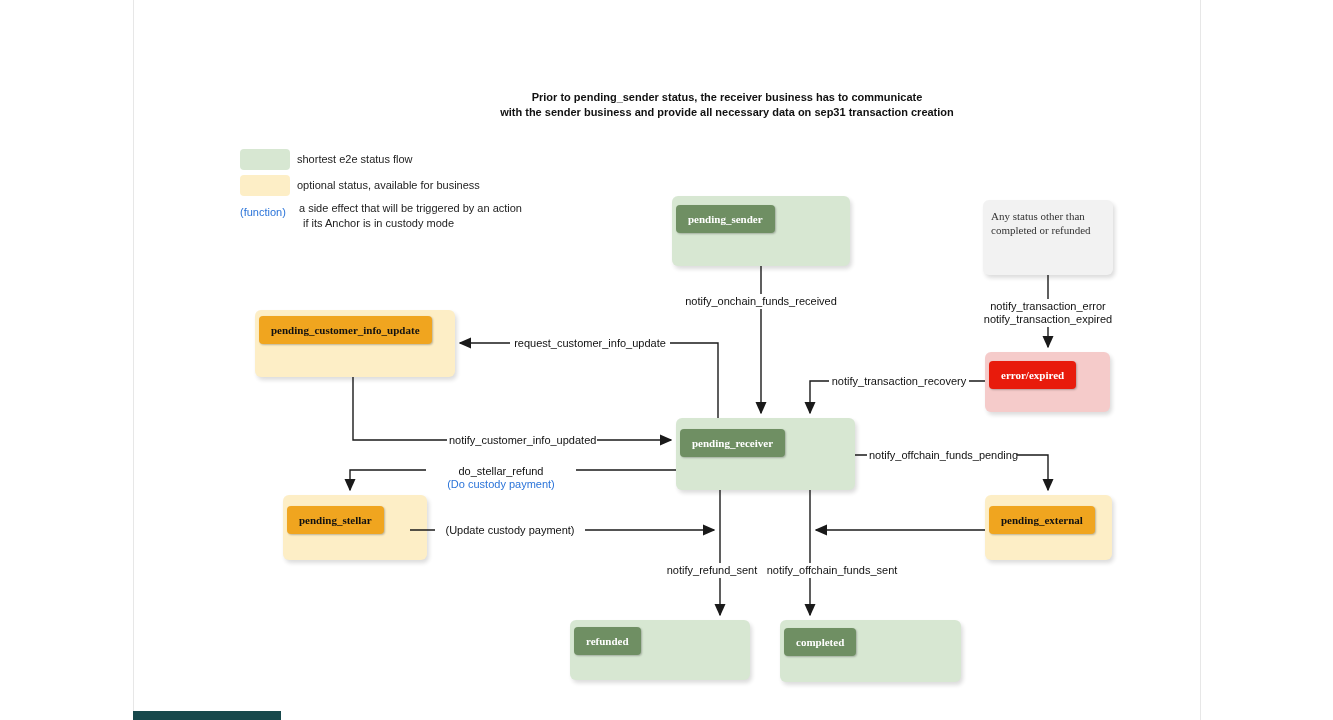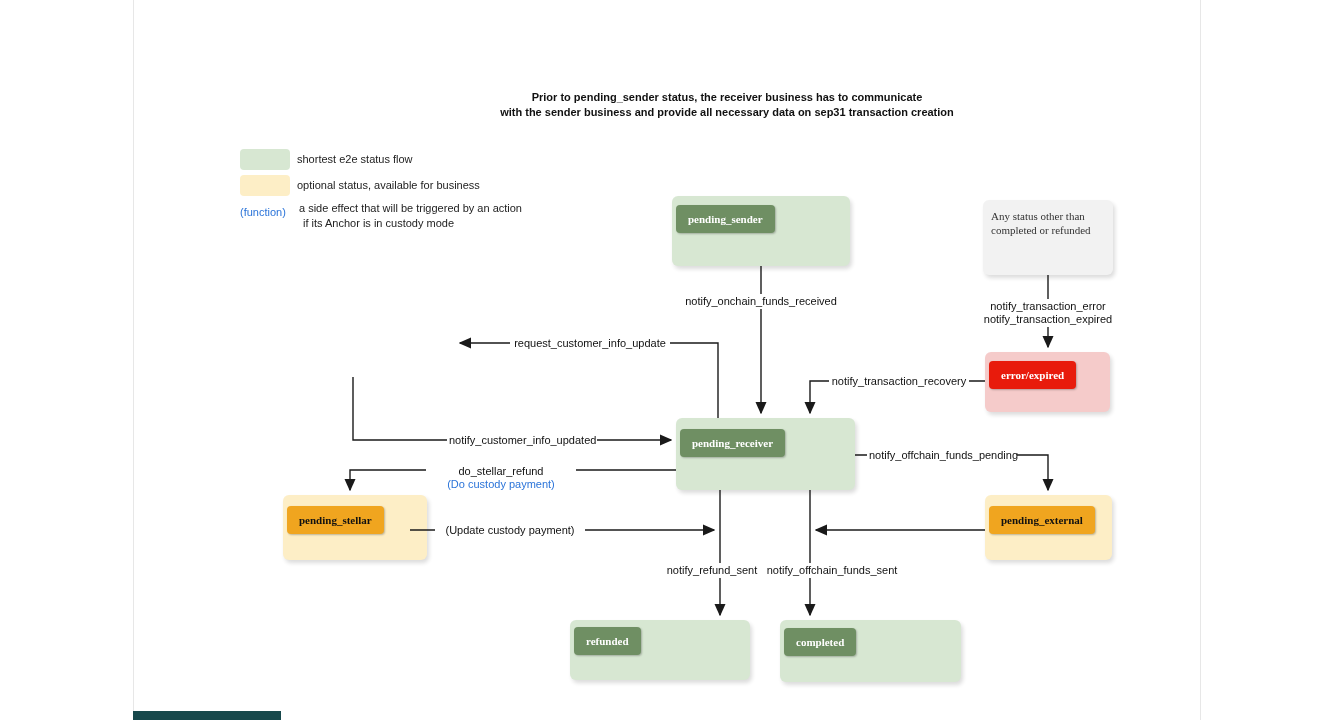--- a/index.html
+++ b/index.html
@@ -83,20 +83,23 @@
     <span class="chip green" style="top:9px">pending_sender</span>
   </div>
 
   <div class="node neutral" style="left:983px;top:200px;width:130px;height:75px">
     <div class="neutral-text">
       <span>Any status other than</span>
       <span>completed or refunded</span>
     </div>
   </div>
 
+  <div class="node optional" style="left:255px;top:310px;width:200px;height:67px">
+    <span class="chip orange" style="top:6px">pending_customer_info_update</span>
+  </div>
 
   <div class="node error" style="left:985px;top:352px;width:125px;height:60px">
     <span class="chip red" style="top:9px">error/expired</span>
   </div>
 
   <div class="node green" style="left:676px;top:418px;width:179px;height:72px">
     <span class="chip green" style="top:11px">pending_receiver</span>
   </div>
 
   <div class="node optional" style="left:283px;top:495px;width:144px;height:65px">

